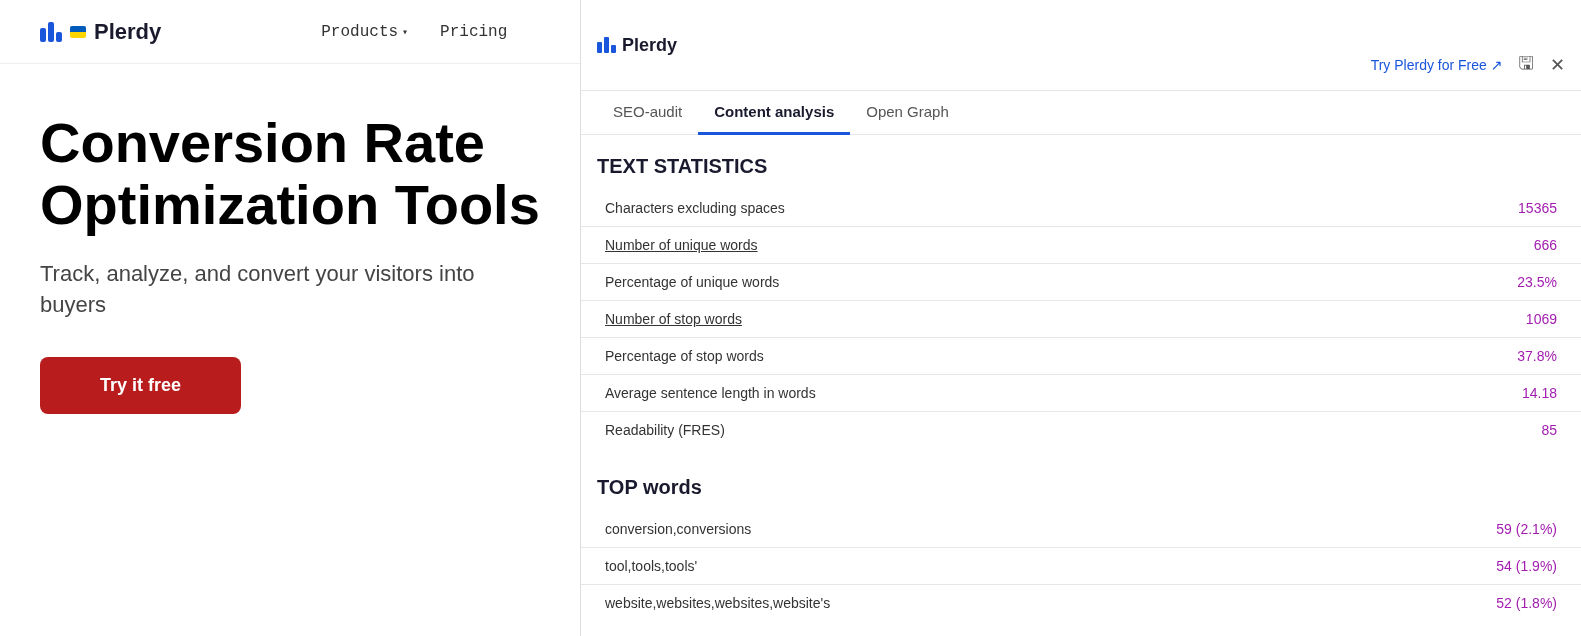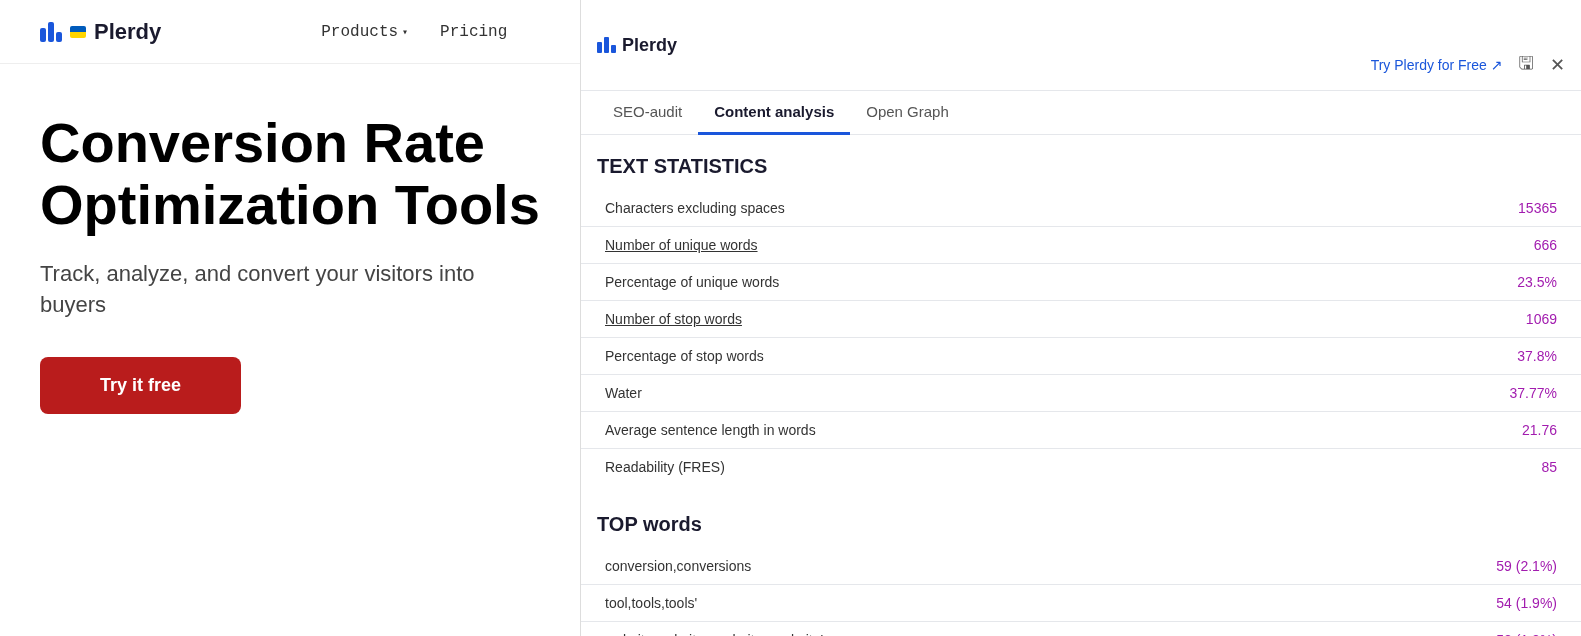--- a/index.html
+++ b/index.html
@@ -352,26 +352,22 @@
     </tr>
               <tr>
       <td class="underlined">Number of stop words</td>
       <td>1069</td>
     </tr>
               <tr>
       <td class="">Percentage of stop words</td>
       <td>37.8%</td>
     </tr>
               <tr>
-      <td class="">Water</td>
-      <td>37.77%</td>
-    </tr>
-              <tr>
       <td class="">Average sentence length in words</td>
-      <td>21.76</td>
+      <td>14.18</td>
     </tr>
               <tr>
       <td class="">Readability (FRES)</td>
       <td>85</td>
     </tr>
             </tbody>
         </table>
       </div>
 
       <div class="top-words-section">

